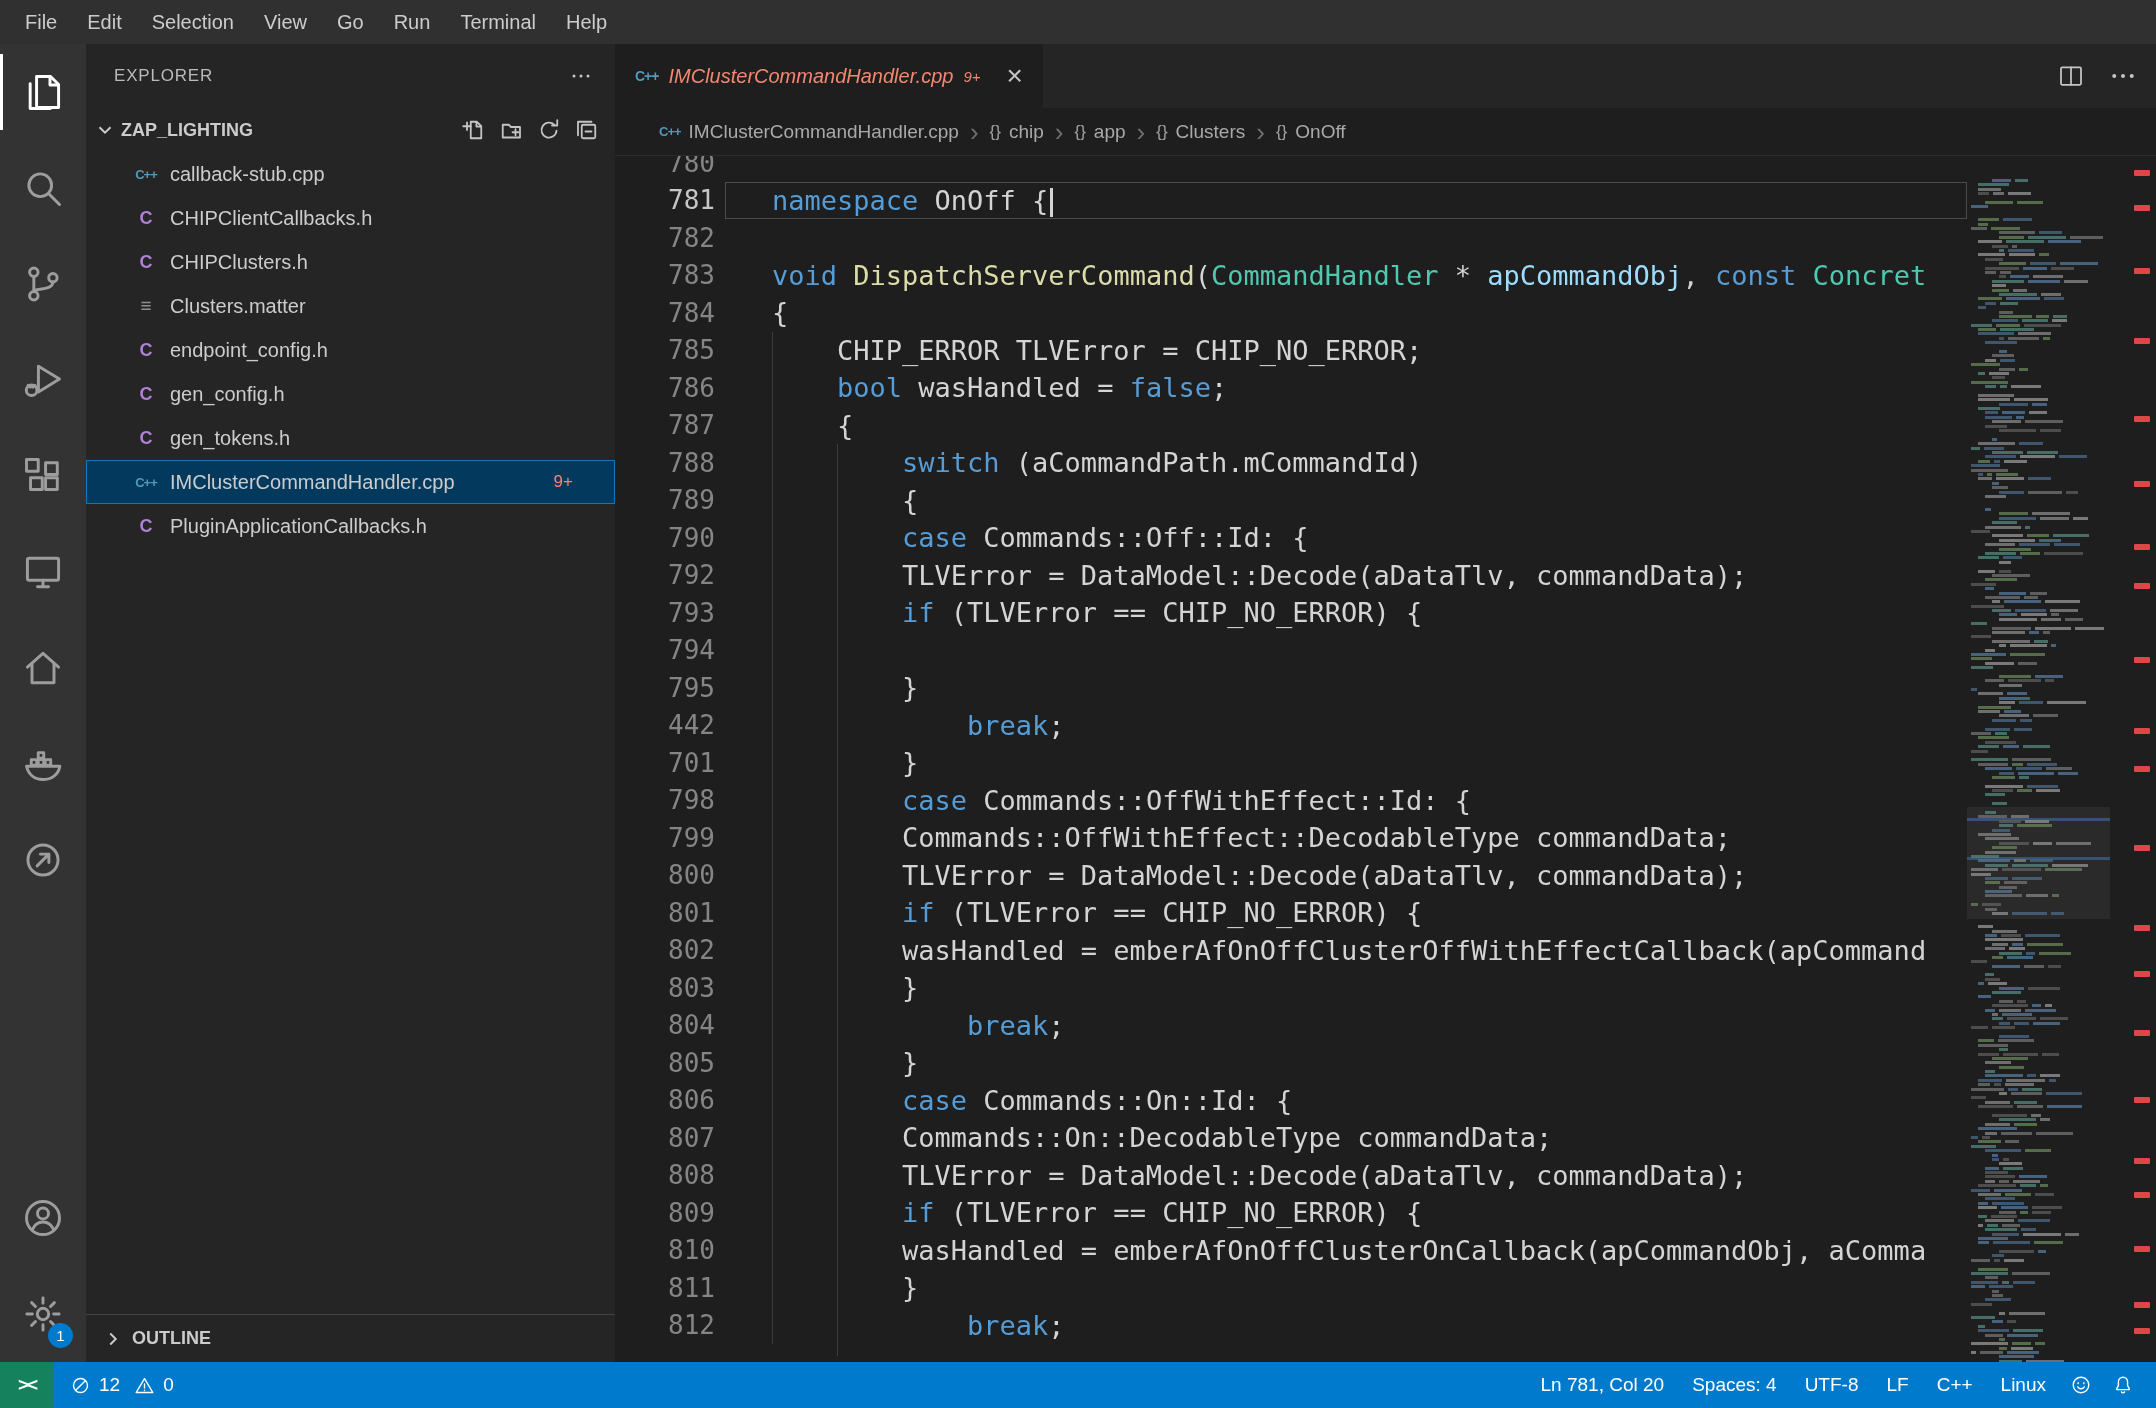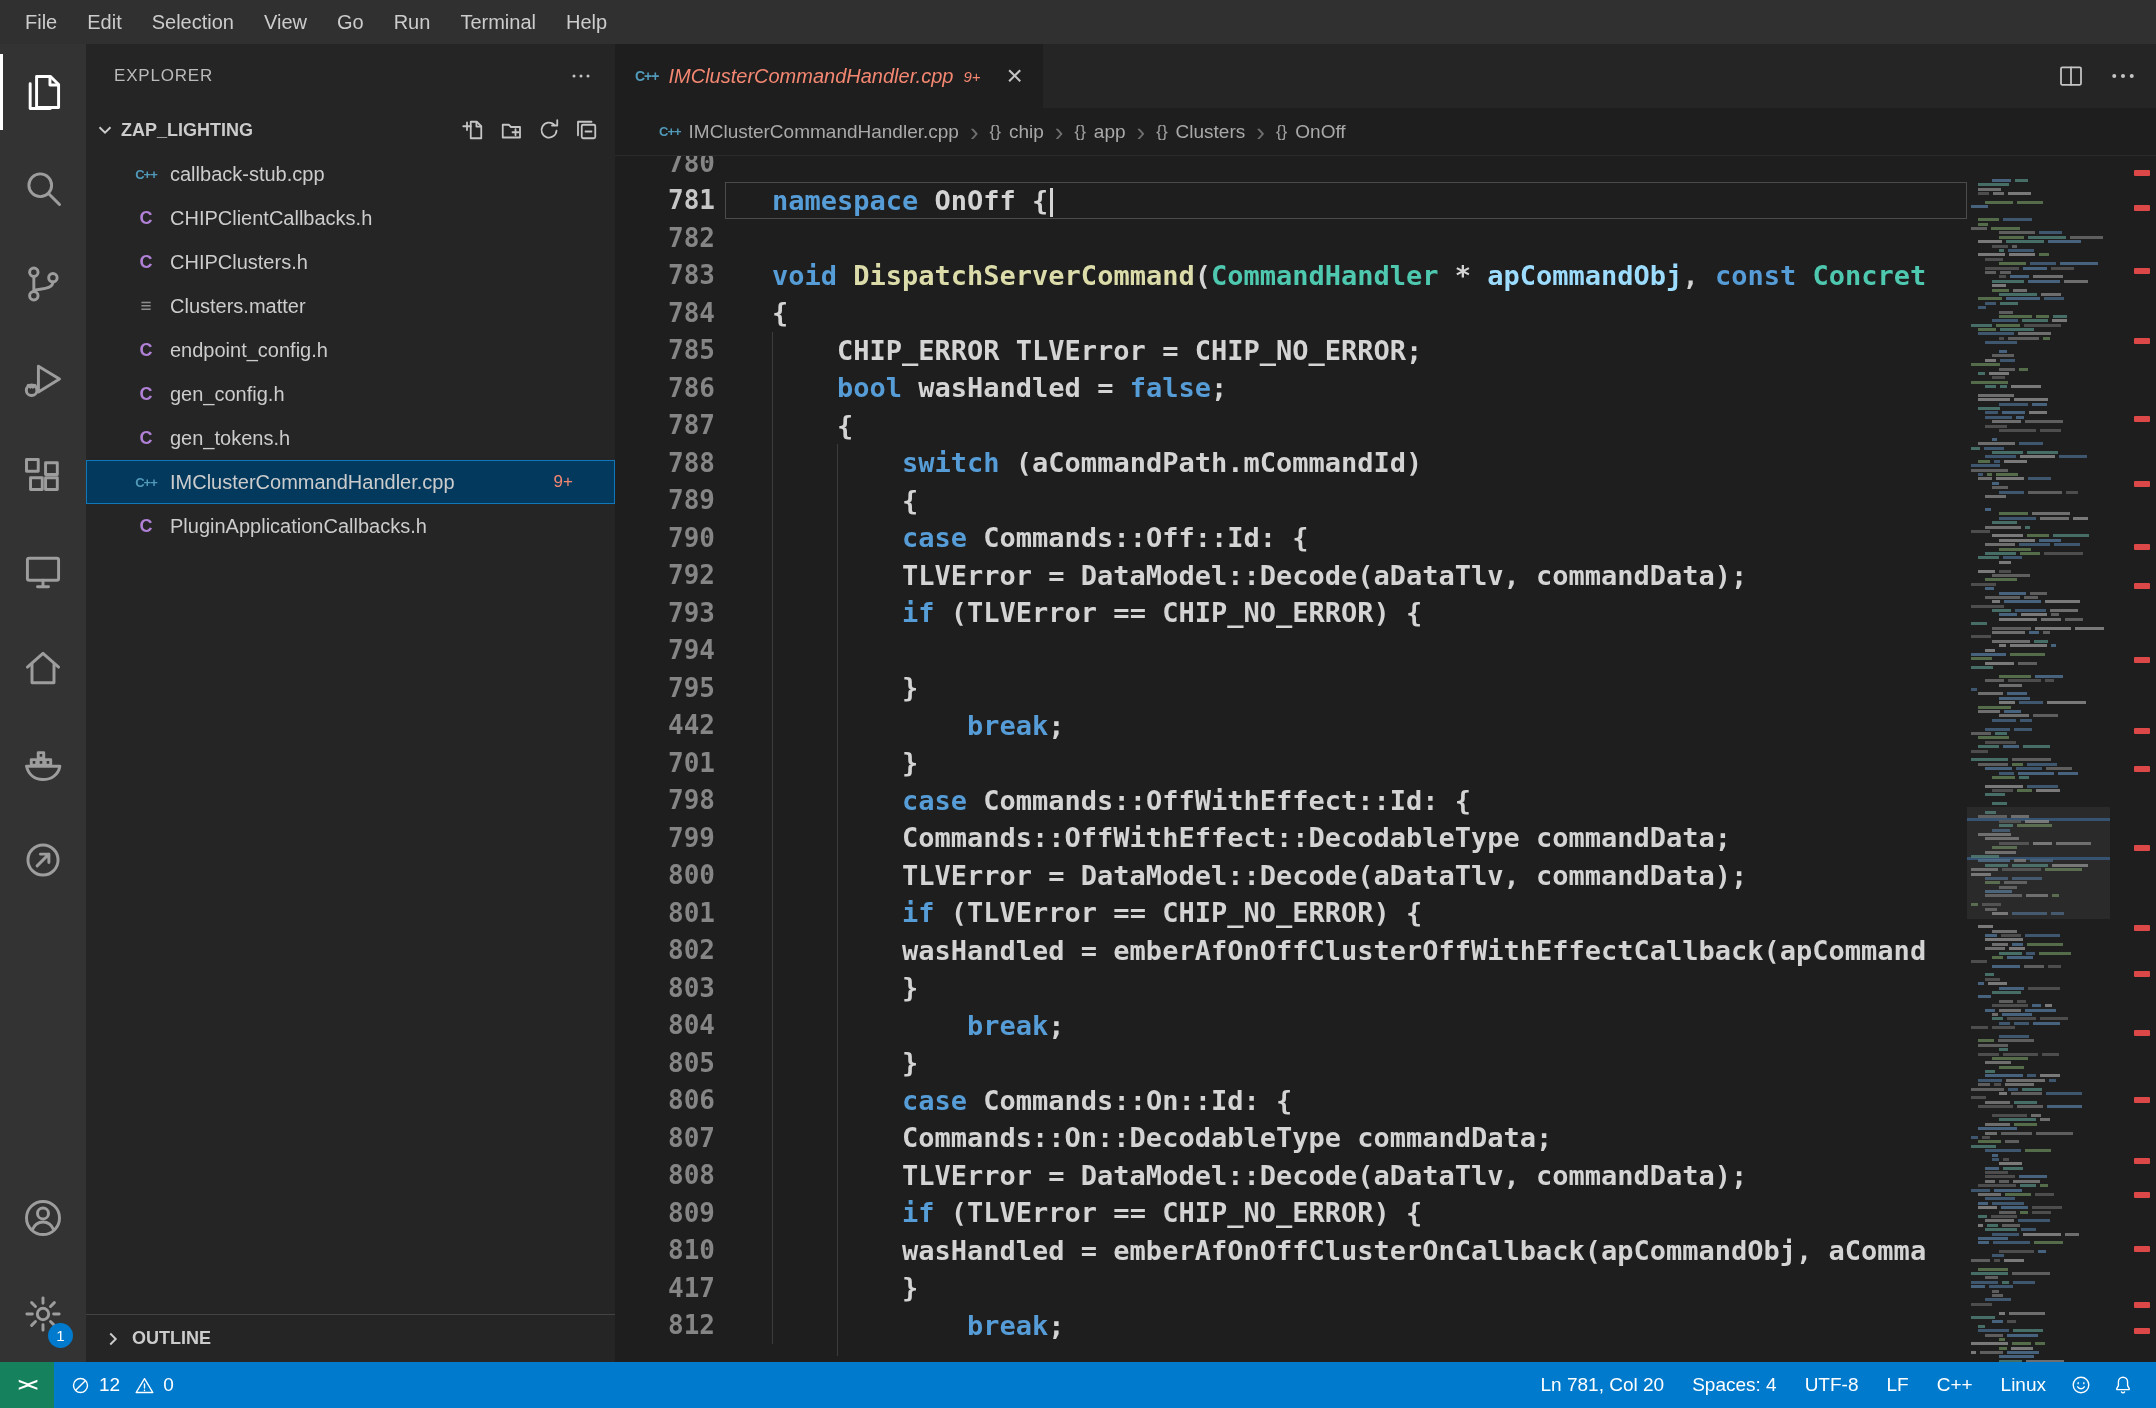--- a/index.html
+++ b/index.html
@@ -59,21 +59,21 @@
   .breadcrumbs{height:48px;display:flex;align-items:center;padding-left:44px;gap:10px;font-size:19px;
     color:#a9a9a9;border-bottom:1px solid #2b2b2b;}
   .bc-item{display:flex;align-items:center;gap:8px;}
   .bc-icon{font-weight:700;}
   .bc-icon.cpp{font-size:13px;letter-spacing:-1px;}
   .bc-icon.ns{font-size:17px;font-weight:400;}
   .bc-label{white-space:nowrap;}
   .bc-sep{color:#6f6f6f;font-size:26px;line-height:1;margin:0 1px;}
 
   .editor{position:absolute;top:112px;left:0;right:0;bottom:0;overflow:hidden;}
-  .code-lines{position:absolute;top:-12px;left:0;right:189px;font-weight:bold;}
+  .code-lines{position:absolute;top:-12px;left:0;right:189px;}
   .code-row{display:flex;height:37.5px;position:relative;align-items:center;}
   .ln{width:100px;text-align:right;color:var(--line-number,#858585);flex:none;
     font-family:"DejaVu Sans Mono",monospace;font-size:26px;}
   .code{font-family:"DejaVu Sans Mono",monospace;font-size:27px;line-height:37.5px;white-space:pre;
     padding-left:57px;color:var(--pl,#d4d4d4);}
   .code-row.active .ln{color:#c6c6c6;}
   .code-row.active::after{content:'';position:absolute;left:110px;right:0;top:0;bottom:0;
     border:1px solid #4b4b4b;pointer-events:none;}
   .tok-kw{color:var(--kw,#569cd6);} .tok-ty{color:var(--ty,#4ec9b0);} .tok-fn{color:var(--fn,#dcdcaa);}
   .tok-pm{color:var(--pm,#9cdcfe);} .tok-pl{color:var(--pl,#d4d4d4);}
@@ -485,21 +485,21 @@
         </div>
         <div class="code-row">
           <div class="ln">809</div>
           <div class="code"><span class="tok-pl">        </span><span class="tok-kw">if</span><span class="tok-pl"> (TLVError == CHIP_NO_ERROR) {</span></div>
         </div>
         <div class="code-row">
           <div class="ln">810</div>
           <div class="code"><span class="tok-pl">        wasHandled = emberAfOnOffClusterOnCallback(apCommandObj, aComma</span></div>
         </div>
         <div class="code-row">
-          <div class="ln">417</div>
+          <div class="ln">811</div>
           <div class="code"><span class="tok-pl">        }</span></div>
         </div>
         <div class="code-row">
           <div class="ln">812</div>
           <div class="code"><span class="tok-pl">            </span><span class="tok-kw">break</span><span class="tok-pl">;</span></div>
         </div>
       </div>
     <div class="minimap">
       <div class="mm-content">
           <div class="mm-row"></div>

